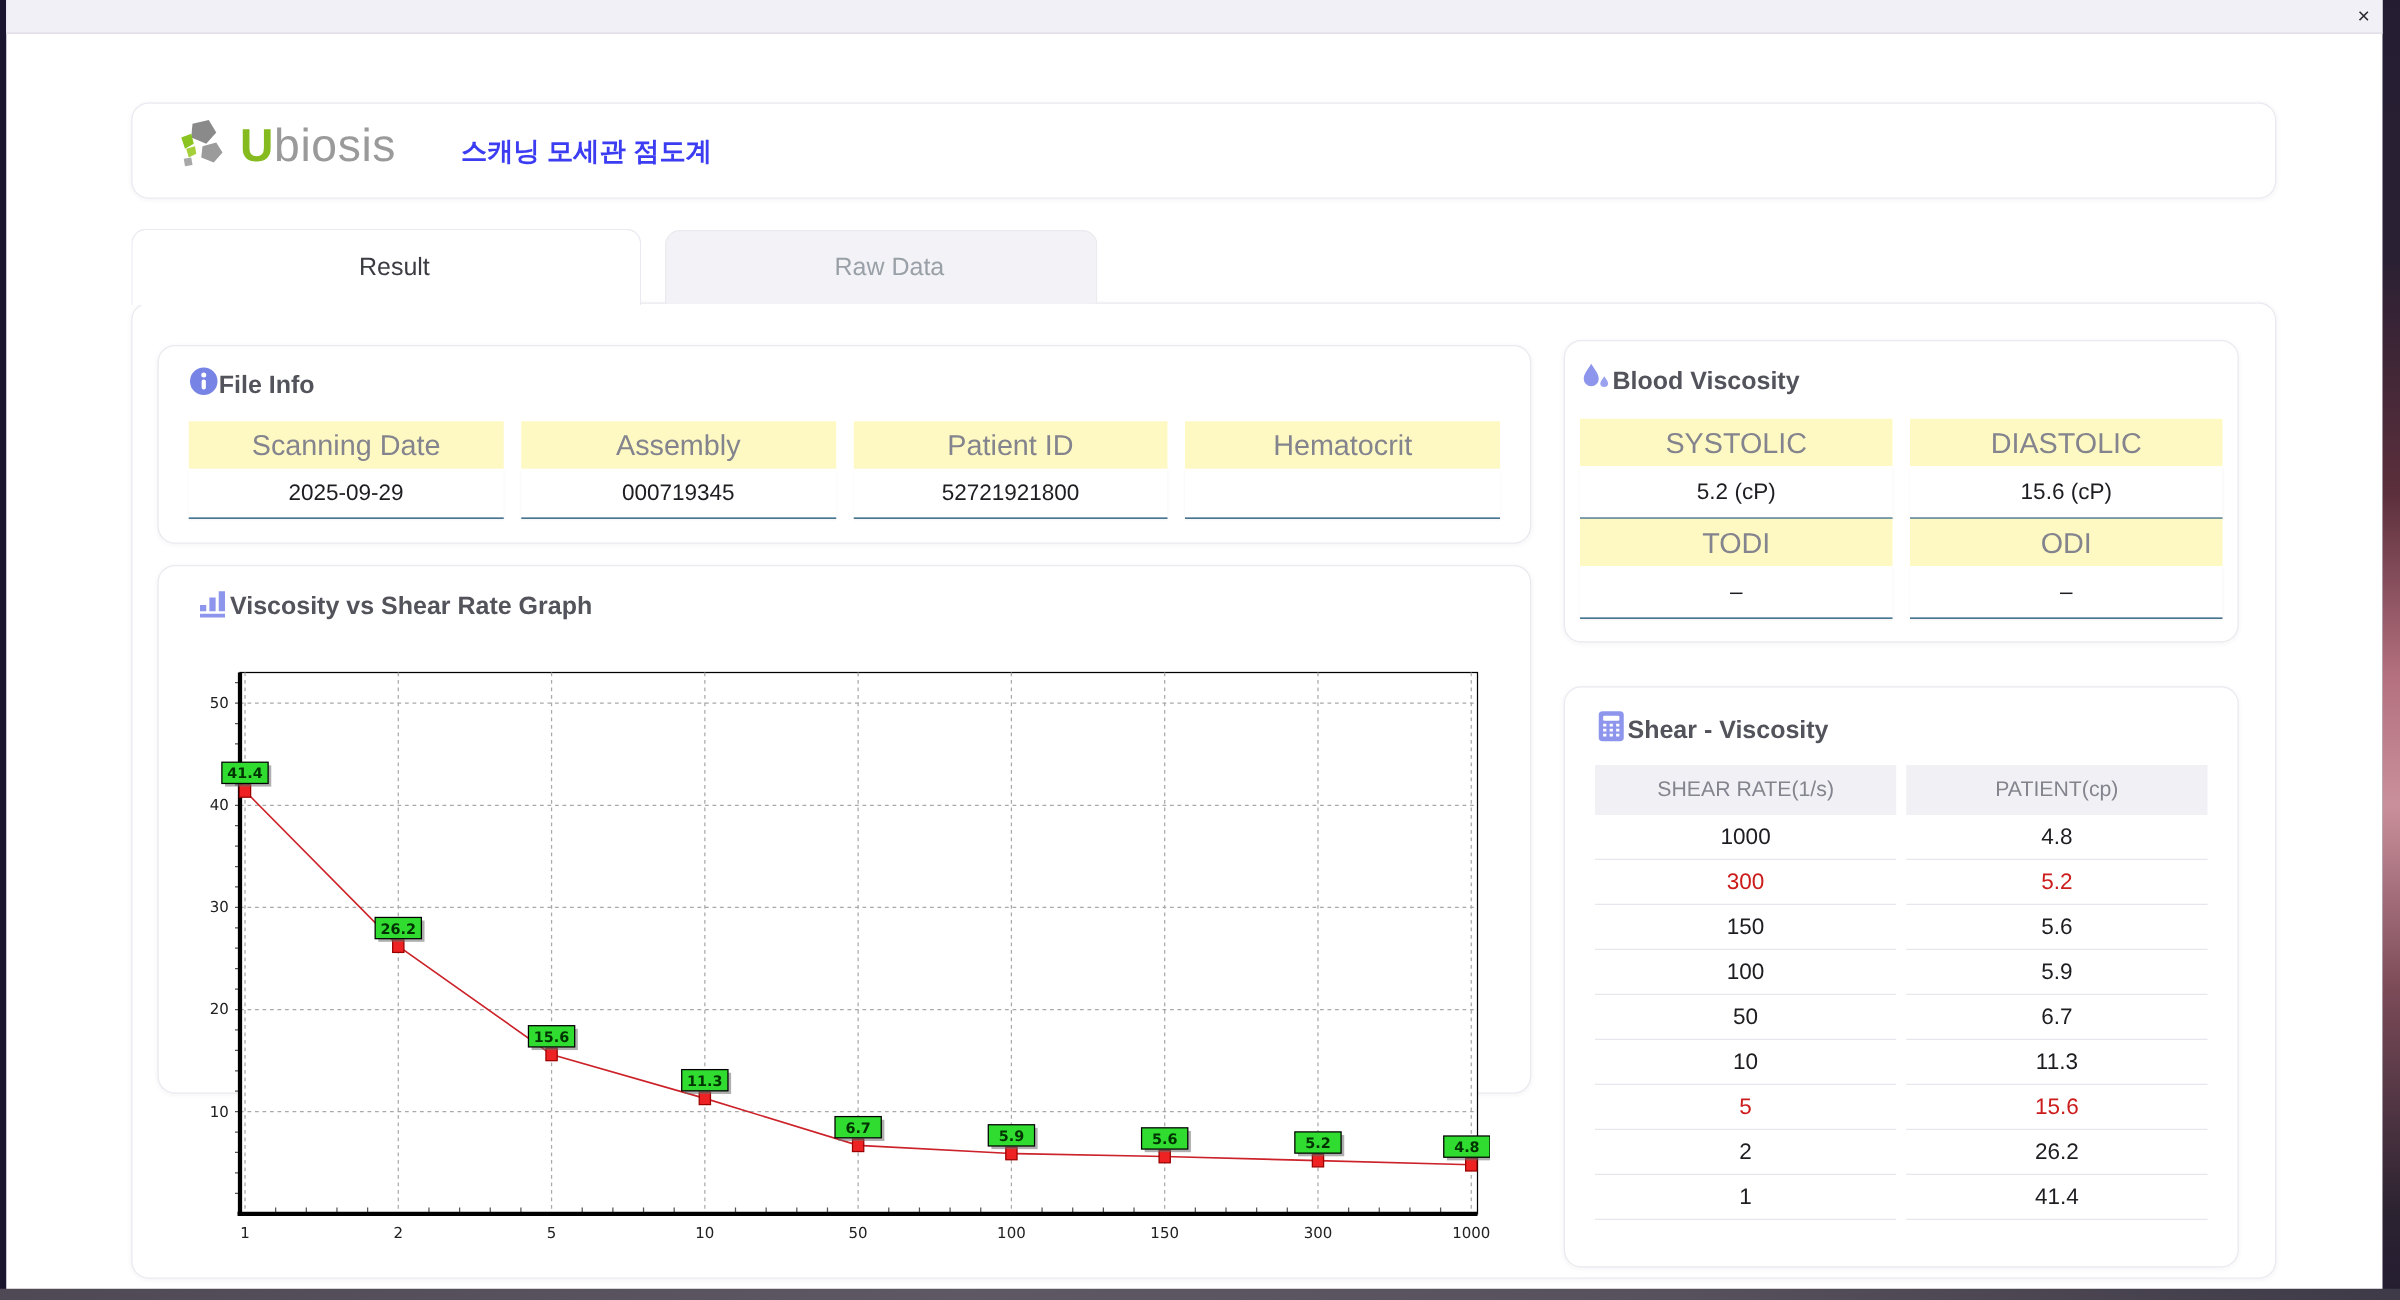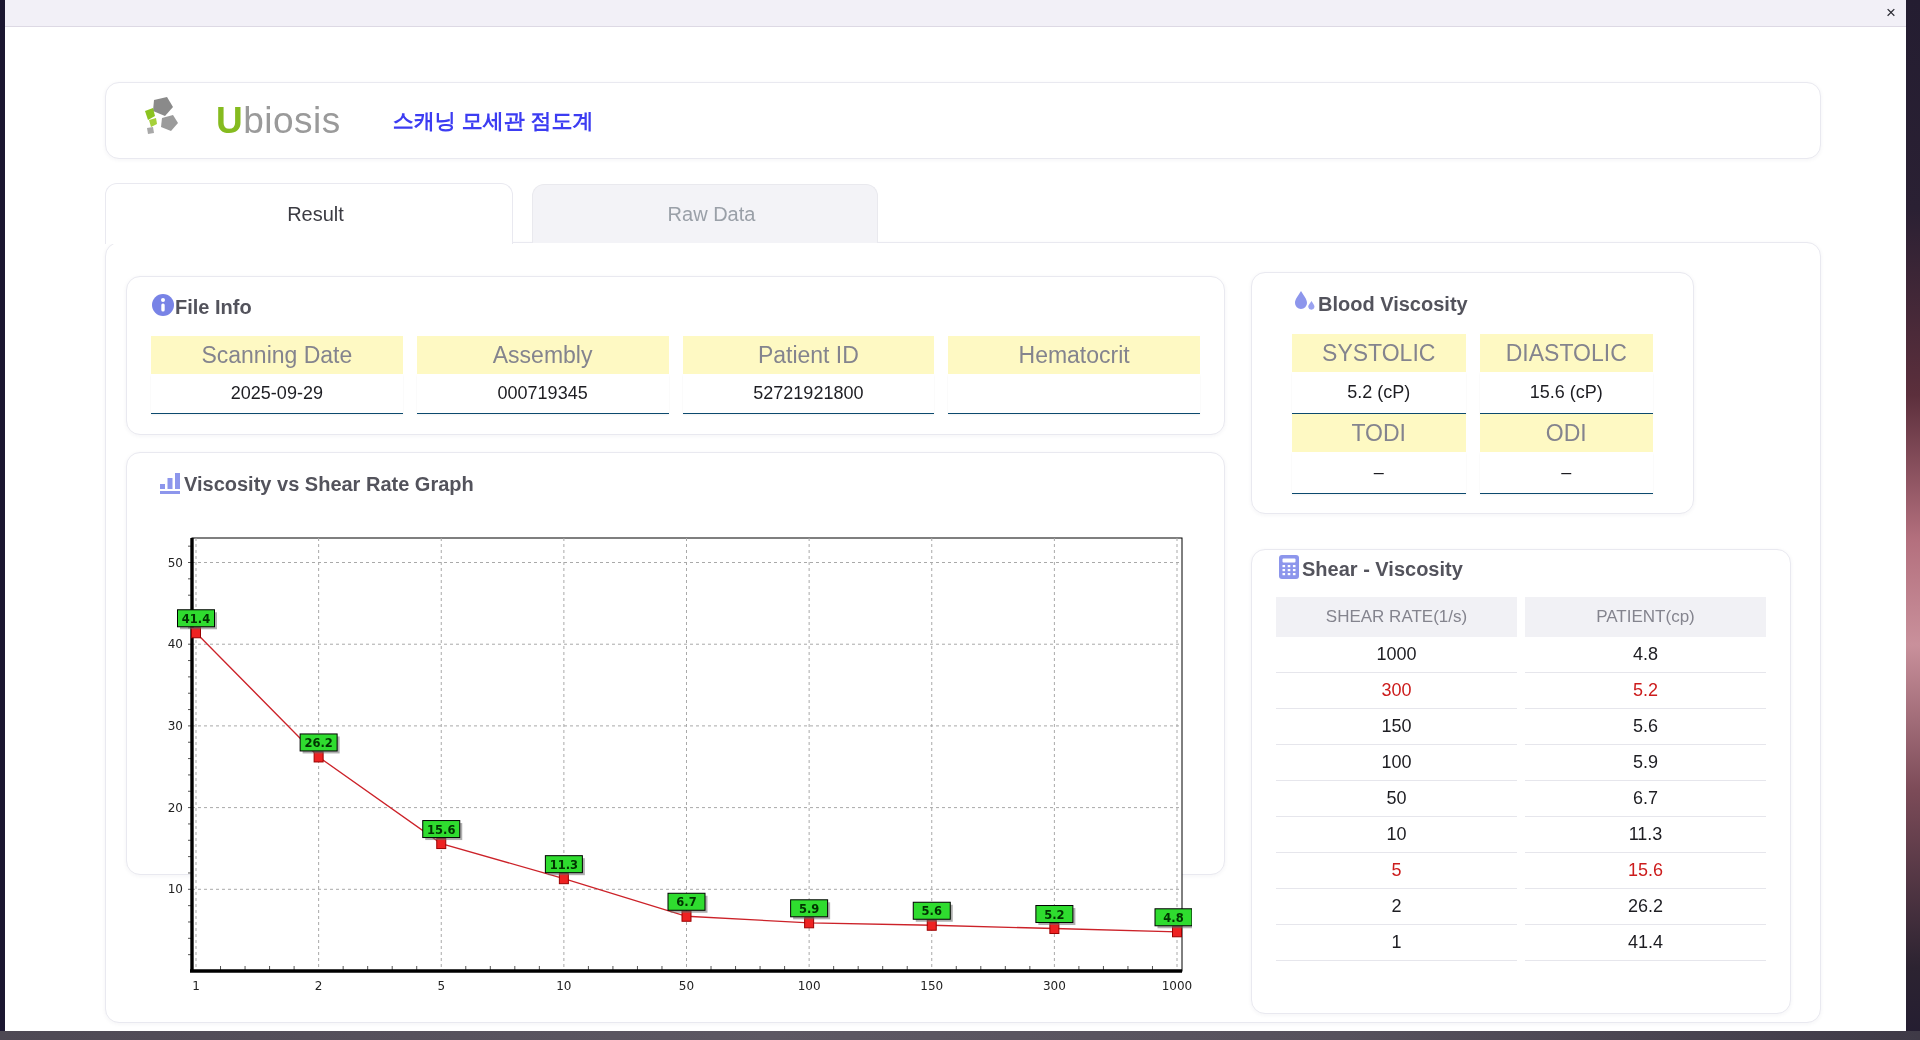--- a/index.html
+++ b/index.html
@@ -15,21 +15,21 @@
   
   .window { position:absolute; left:5px; top:0; width:1901px; height:1032px; background:#ffffff; z-index:3; }
   .titlebar { position:absolute; left:0; top:0; width:100%; height:27px; background:#f2f0f7; border-bottom:1px solid #ddd9e4; }
   .close-btn { position:absolute; right:10px; top:2px; font-size:17px; color:#2b2b33; cursor:default; line-height:22px; }
 
   .card { position:absolute; background:#fff; border:1px solid #e9e9f0; border-radius:14px;
     box-shadow:0 1px 4px rgba(40,40,80,.05); }
 
   
   .logo-card { left:100px; top:82px; width:1716px; height:77px; display:flex; align-items:center; padding:0 34px; }
-  .brand { display:flex; align-items:center;gap:24px; }
+  .brand { display:flex; align-items:flex-start; }
   .logo-text { font-size:37px; letter-spacing:.5px; margin-left:6px; font-weight:500; }
   .logo-text .u { color:#85bb1f; font-weight:700; }
   .logo-text .rest { color:#9a9a9a; }
   .app-title { margin-left:52px; font-size:21px; font-weight:700; color:#3c3cf2; }
 
   
   .tab { position:absolute; display:flex; align-items:center; justify-content:center;
     font-size:20px; font-weight:400; border-radius:12px 12px 0 0; cursor:pointer;padding-left:13px; }
   .tab-active { left:100px; top:183px; width:408px; height:61px; background:#fff;
     border:1px solid #e9e9f0; border-bottom:none; color:#3b3b42; z-index:4; }
@@ -52,23 +52,23 @@
 
   
   .file-info { left:121px; top:276px; width:1099px; height:159px; padding:16px 24px; }
   .fi-fields { margin-top:14px; }
 
   
   .graph-card { left:121px; top:452px; width:1099px; height:423px; padding:16px 31px; }
   .chart-wrap { position:absolute; left:15px; top:63px; }
 
   
-  .bv-card { left:1246px; top:272px; width:443px; height:242px; padding:16px 40px; }
+  .bv-card { left:1246px; top:272px; width:540px; height:242px; padding:16px 12px; }
   .bv-grid { margin-top:14px; display:flex; flex-direction:column; gap:0; }
-  .sv-card { left:1246px; top:549px; width:540px; height:465px; padding:4px 24px; }
+  .sv-card { left:1246px; top:549px; width:540px; height:465px; padding:18px 24px; }
   .sv-table { margin-top:12px; }
   .sv-row { display:flex; gap:8px; }
   .sv-cell { flex:1; height:36px; display:flex; align-items:center; justify-content:center;
     font-size:18px; color:#1d1d22; border-bottom:1px solid #e6e6ec; background:#fff; }
   .sv-head .sv-cell { background:#f1f1f5; color:#84848e; font-size:17px; height:40px; border-bottom:none; }
   .sv-row.red .sv-cell { color:#cc1c1c; }
 
   svg text { font-family:"DejaVu Sans","Liberation Sans",sans-serif; }
 </style>
 </head>

